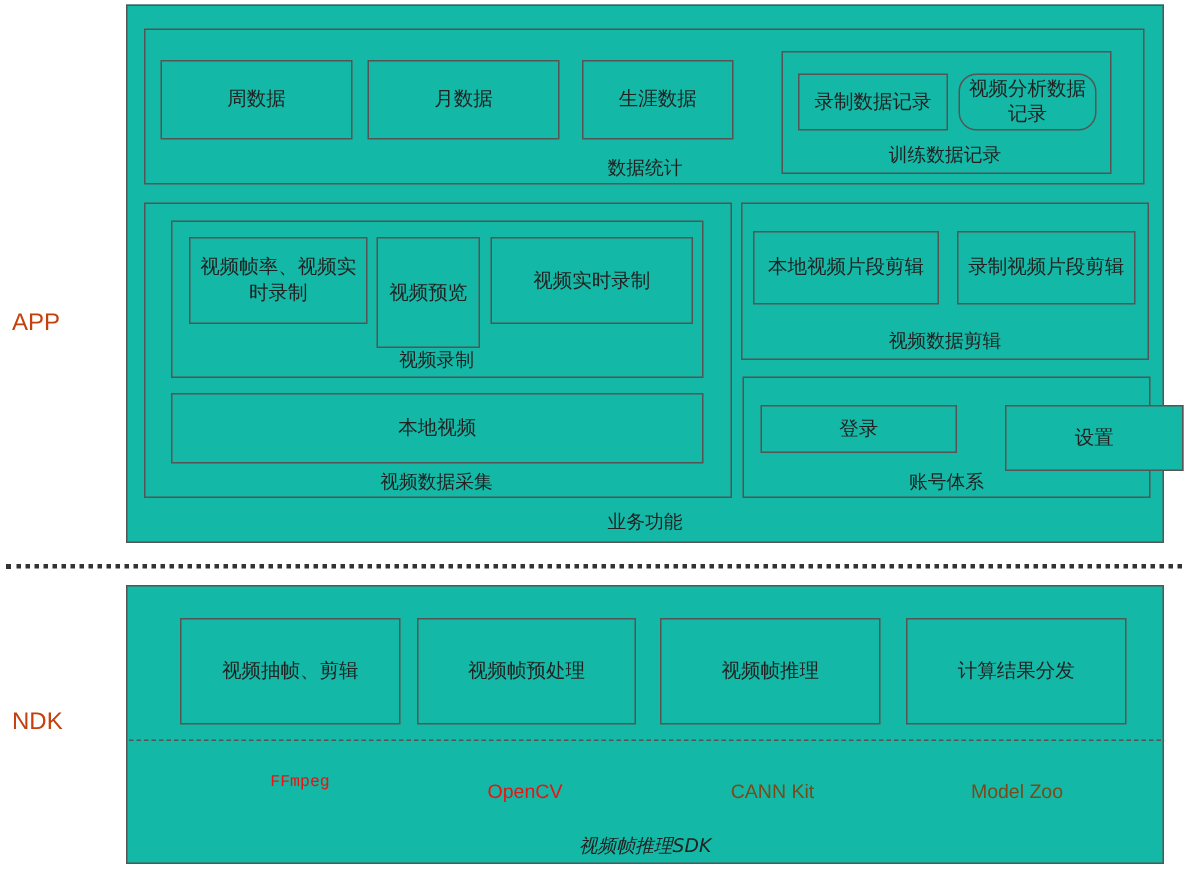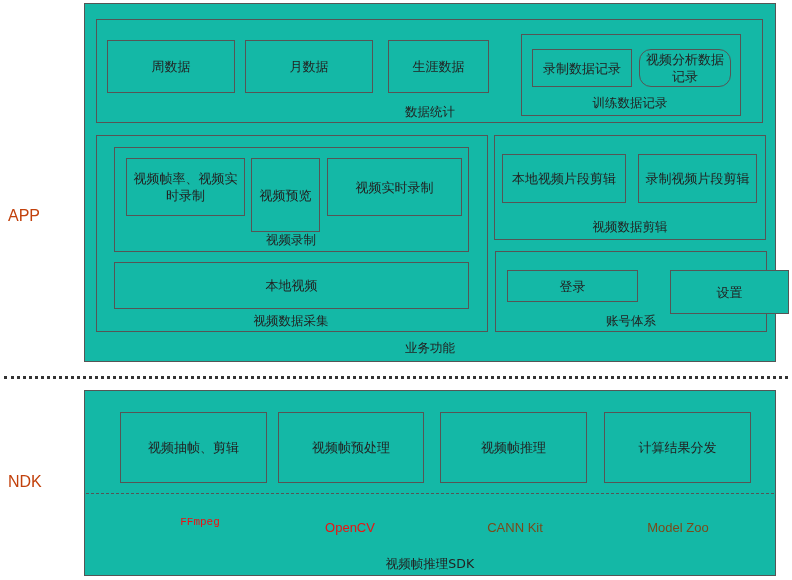--- a/index.html
+++ b/index.html
@@ -60,13 +60,13 @@
 <div class="box leaf" style="left:278px;top:412px;width:146px;height:71px;">视频帧预处理</div>
 <div class="box leaf" style="left:440px;top:412px;width:147px;height:71px;">视频帧推理</div>
 <div class="box leaf" style="left:604px;top:412px;width:147px;height:71px;">计算结果分发</div>
 <div class="dash" style="left:86px;top:493px;width:688px;"></div>
 
 <div class="lib" style="left:145px;top:516px;width:110px;font-size:11px;color:#ee1111;font-family:Liberation Mono, monospace;">FFmpeg</div>
 <div class="lib" style="left:305px;top:520px;width:90px;font-size:13px;color:#ee1111;">OpenCV</div>
 <div class="lib" style="left:465px;top:520px;width:100px;font-size:13px;color:#7a4a1a;text-align:center;">CANN Kit</div>
 <div class="lib" style="left:628px;top:520px;width:100px;font-size:13px;color:#7a4a1a;">Model Zoo</div>
 
-<div class="cap" style="left:370px;top:556px;width:120px;">视频帧推理SDK</div>
+<div class="cap" style="left:370px;top:556px;width:120px;font-style:italic;">视频帧推理SDK</div>
 
 </body></html>

